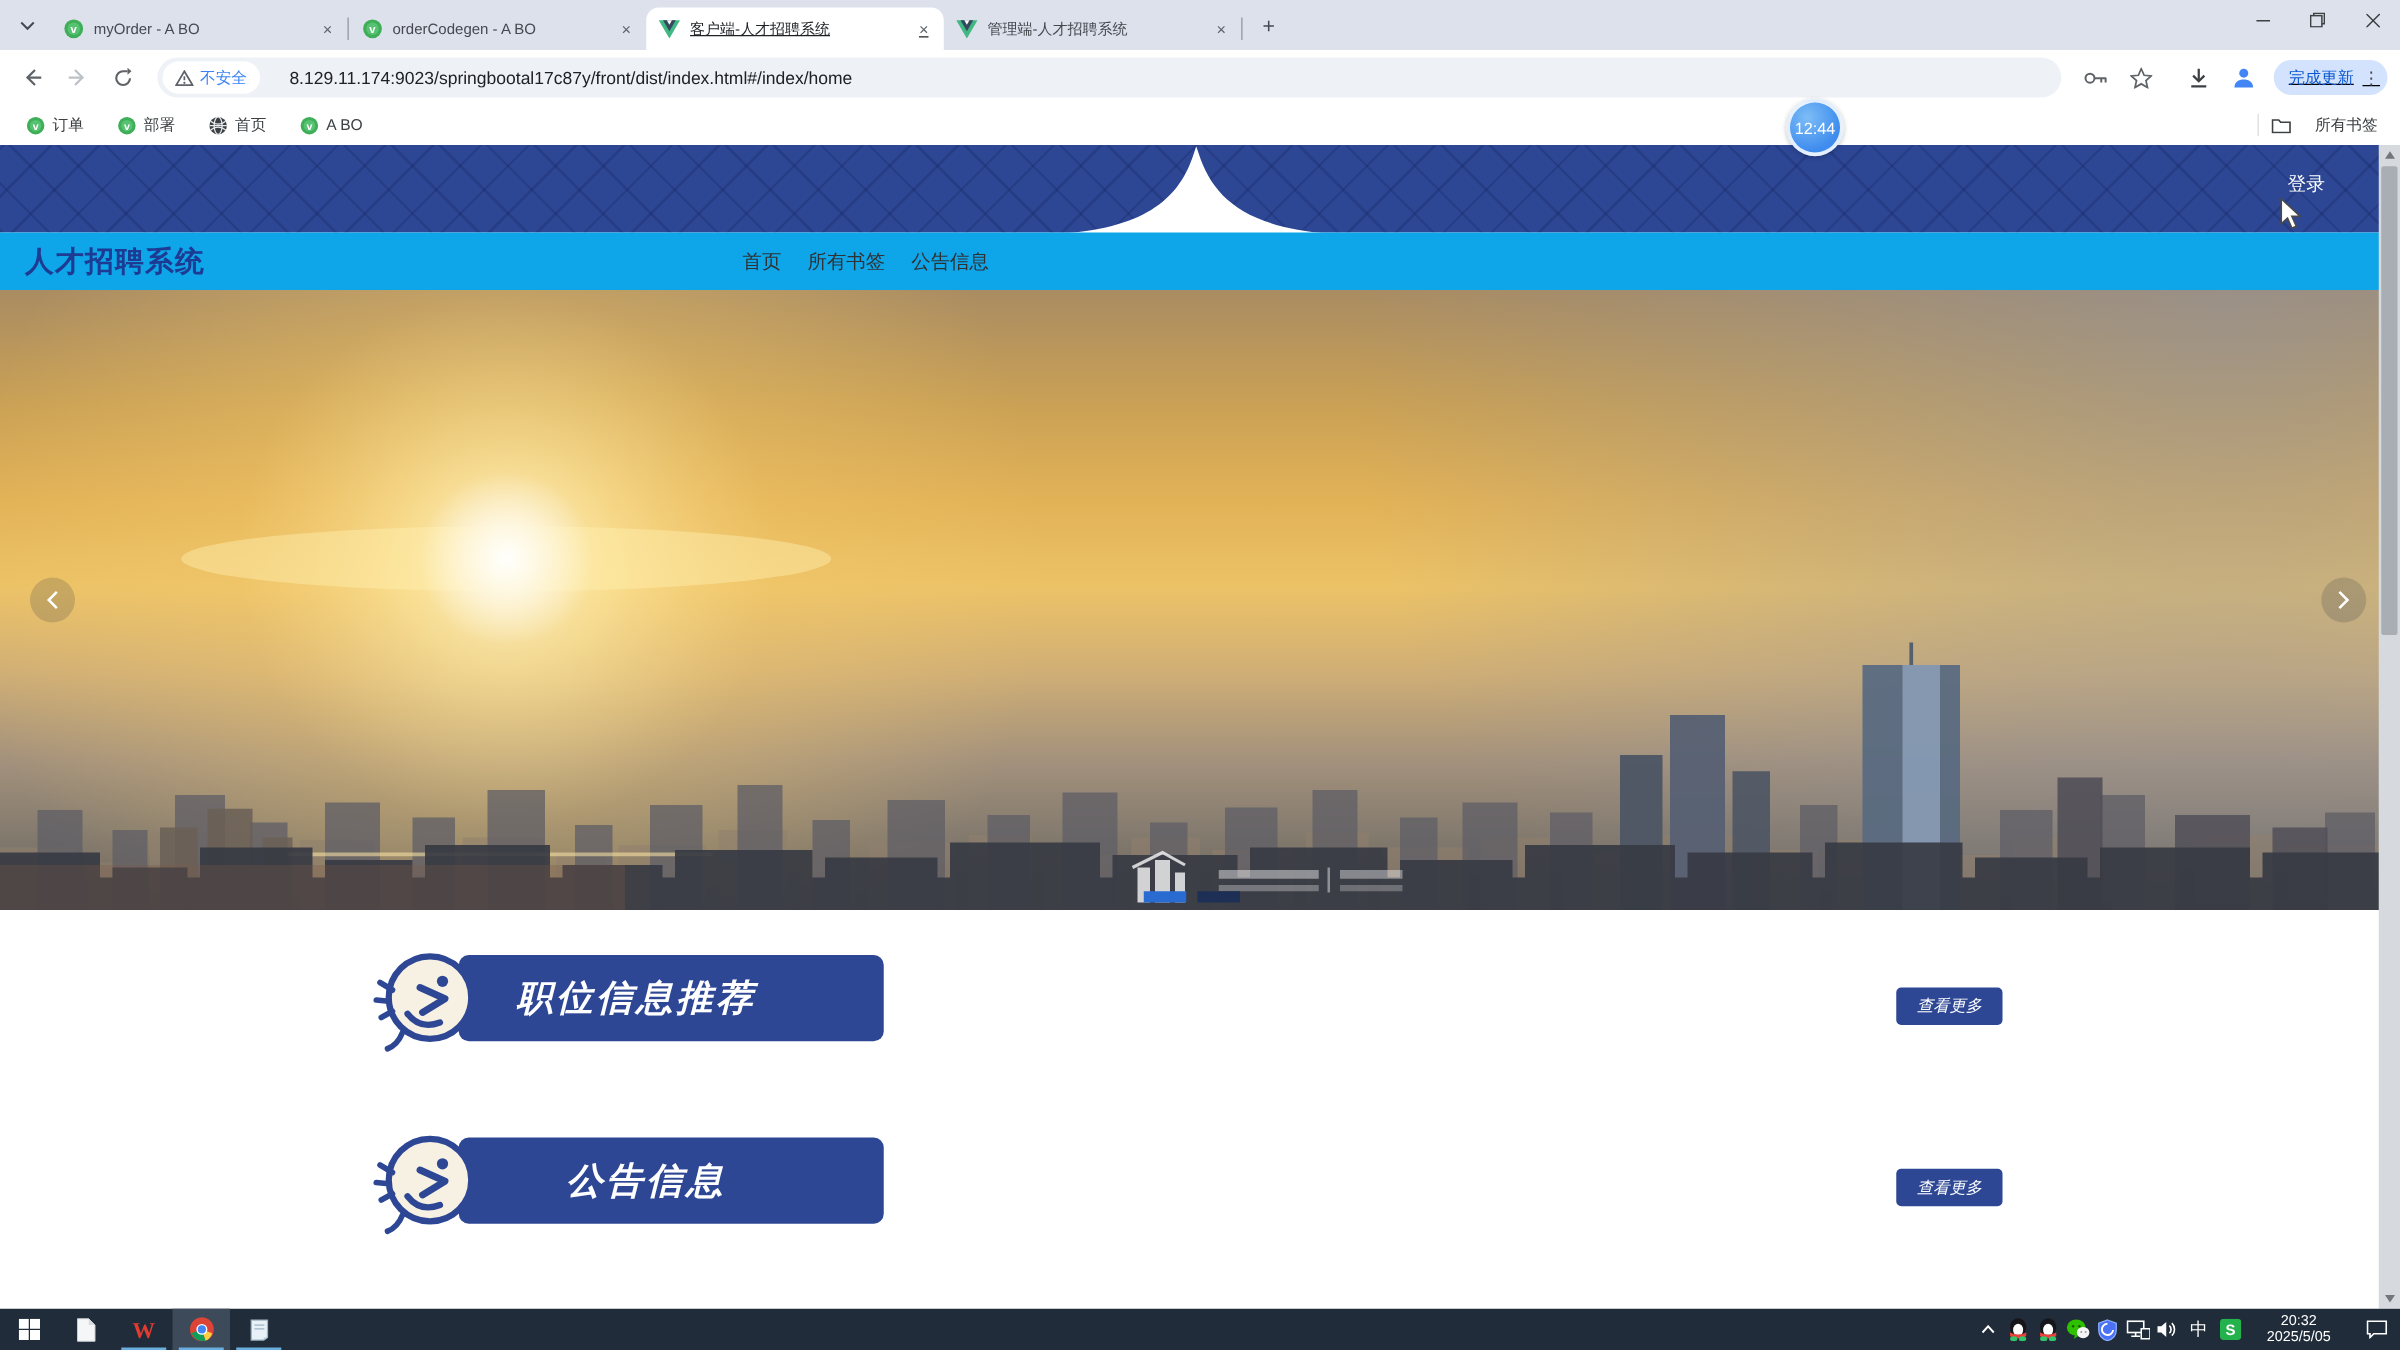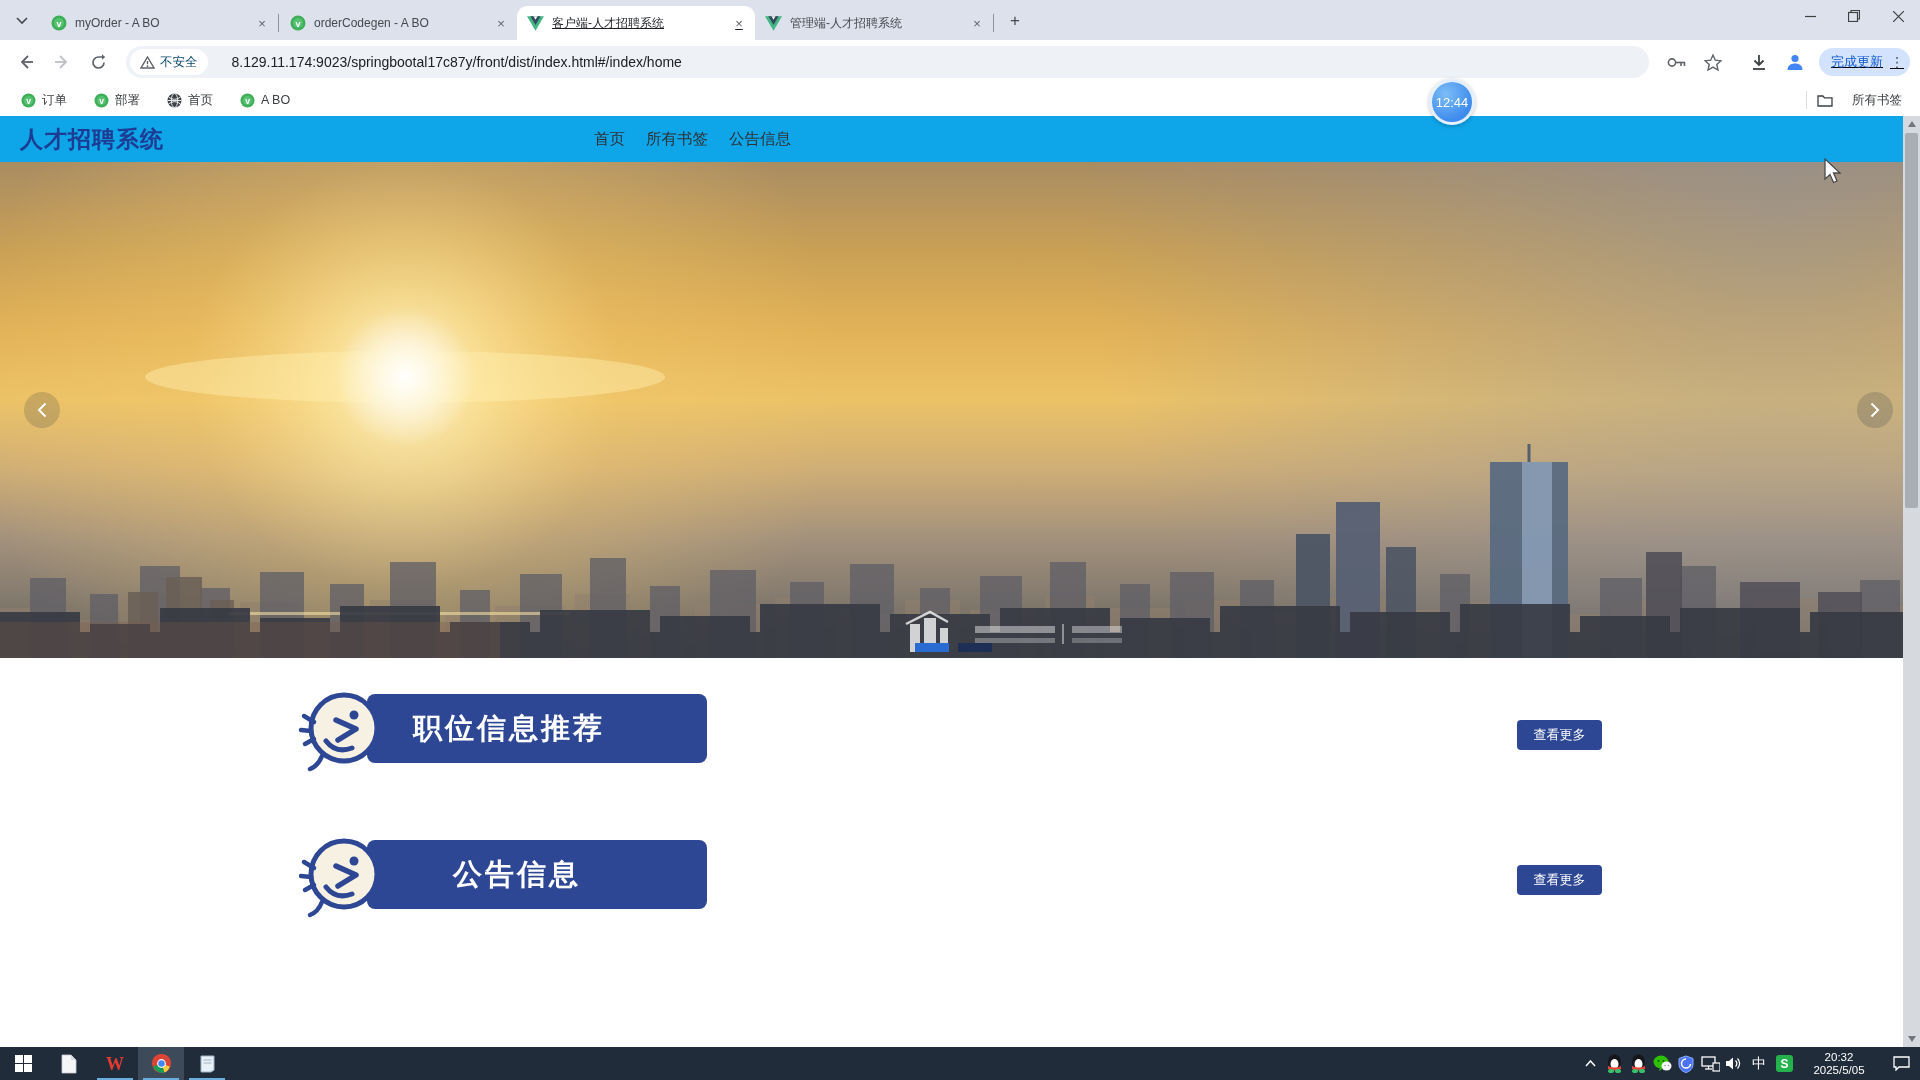--- a/index.html
+++ b/index.html
@@ -15,21 +15,21 @@
   .tab .t-title { flex:1; white-space:nowrap; overflow:hidden; text-overflow:ellipsis; }
   .tab .t-close { width:16px; height:16px; border-radius:50%; display:flex; align-items:center; justify-content:center; font-size:13px; color:#5f6368; margin-left:6px; }
   .tab-sep { width:1px; height:18px; background:#8d94a0; margin-bottom:8px; }
   .newtab-btn { width:26px; height:26px; margin:0 0 6px 8px; display:flex; align-items:center; justify-content:center; font-size:17px; color:#45494f; border-radius:50%; }
   .win-controls { position:absolute; right:0; top:0; height:32px; display:flex; }
   .win-btn { width:44px; height:32px; display:flex; align-items:center; justify-content:center; }
 
   .toolbar { height:44px; background:#fff; display:flex; align-items:center; padding:0 10px; position:relative; }
   .nav-btn { width:32px; height:32px; border-radius:50%; display:flex; align-items:center; justify-content:center; margin-right:4px; }
   .omnibox { flex:1; height:32px; background:#eef1f6; border-radius:16px; display:flex; align-items:center; padding:0 12px 0 4px; margin:0 8px; min-width:0; }
-  .sec-chip { background:#fff; border-radius:13px; height:26px; display:flex; align-items:center; padding:0 10px; color:#0c4a6e; font-size:12.5px; }
+  .sec-chip { background:#fff; border-radius:13px; height:26px; display:flex; align-items:center; padding:0 10px; color:#3b82f6; font-size:12.5px; }
   .sec-chip svg { margin-right:5px; }
   .url-text { color:#202124; font-size:14px; margin-left:24px; white-space:nowrap; overflow:hidden; }
   .tb-icons { display:flex; align-items:center;text-decoration:underline; }
   .tb-ic { width:32px; height:32px; display:flex; align-items:center; justify-content:center; margin-left:4px; color:#5f6368; }
   .update-chip { height:28px; background:#d3e3fd; border-radius:15px; display:flex; align-items:center; padding:0 6px 0 12px; margin-left:8px; }
   .update-chip .uc-label { color:#0b57d0; font-size:13px; }
   .update-chip .uc-dots { color:#474b52; font-size:14px; margin-left:7px; letter-spacing:0; }
   .rec-timer { position:absolute; left:1429px; top:39px; width:46px; height:46px; border-radius:50%;
     background:radial-gradient(circle at 35% 30%, #7cbdf6, #3f8cee 70%); border:3px solid rgba(255,255,255,.85);
     display:flex; align-items:center; justify-content:center; color:#fff; font-size:13px; z-index:50; box-shadow:0 1px 4px rgba(0,0,0,.25); }
@@ -60,21 +60,21 @@
 
   .hero { position:relative; height:496px; overflow:hidden; background:#c9a055; }
   .hero svg.photo { position:absolute; inset:0; display:block; }
   .hero-arrow { position:absolute; top:230px; width:36px; height:36px; border-radius:50%;
     background:rgba(31,45,61,.18); color:#fff; display:flex; align-items:center; justify-content:center; font-size:18px; }
   .hero-arrow.left { left:24px; } .hero-arrow.right { left:1857px; }
   .indicator { position:absolute; top:481px; height:9px; width:34px; }
   .indicator.active { left:915px; background:#2a6bd2; }
   .indicator.idle { left:958px; background:#1e2f55; }
 
-  .content { position:relative; background:#fff; height:232px; }
+  .content { position:relative; background:#fff; height:232px;font-style:italic; }
   .banner-rect { position:absolute; left:367px; width:340px; height:69px; background:#2d4795; border-radius:8px;
     color:#fff; font-size:29px; font-weight:bold; letter-spacing:3px; display:flex; align-items:center; }
   .banner-rect.b1 { top:36px; padding-left:46px; }
   .banner-rect.b2 { top:182px; justify-content:center; padding-right:40px; }
   .mascot { position:absolute; left:296px; width:88px; height:88px; }
   .mascot.m1 { top:28px; } .mascot.m2 { top:174px; }
   .more-btn { position:absolute; left:1517px; width:85px; height:30px; background:#2d4795; border-radius:4px;
     color:#fff; font-size:13px; display:flex; align-items:center; justify-content:center; cursor:pointer; }
   .more-btn.mb1 { top:62px; } .more-btn.mb2 { top:207px; }
 
@@ -298,20 +298,26 @@
   <div class="all-bm">
     <svg width="16" height="13" viewBox="0 0 16 13">
         <path d="M1 2 H6 L7.5 3.8 H15 V12 H1 Z" fill="none" stroke="#3c4043" stroke-width="1.3"></path>
       </svg>
     <span>所有书签</span>
   </div>
 </div>
 
 <div class="viewport">
 
+  <div class="site-blue-header">
+    <svg class="header-peak" width="216" height="70" viewBox="0 0 216 70">
+      <path d="M0,70 C70,65 95,40 106,6 L108,0 L110,6 C121,40 146,65 216,70 Z" fill="#ffffff"></path>
+    </svg>
+    <span class="login-link">登录</span>
+  </div>
 
   <div class="site-bar">
     <span class="brand">人才招聘系统</span>
     <div class="site-nav">
       <span class="nav-item">首页</span>
       <span class="nav-item">所有书签</span>
       <span class="nav-item">公告信息</span>
     </div>
   </div>
 

